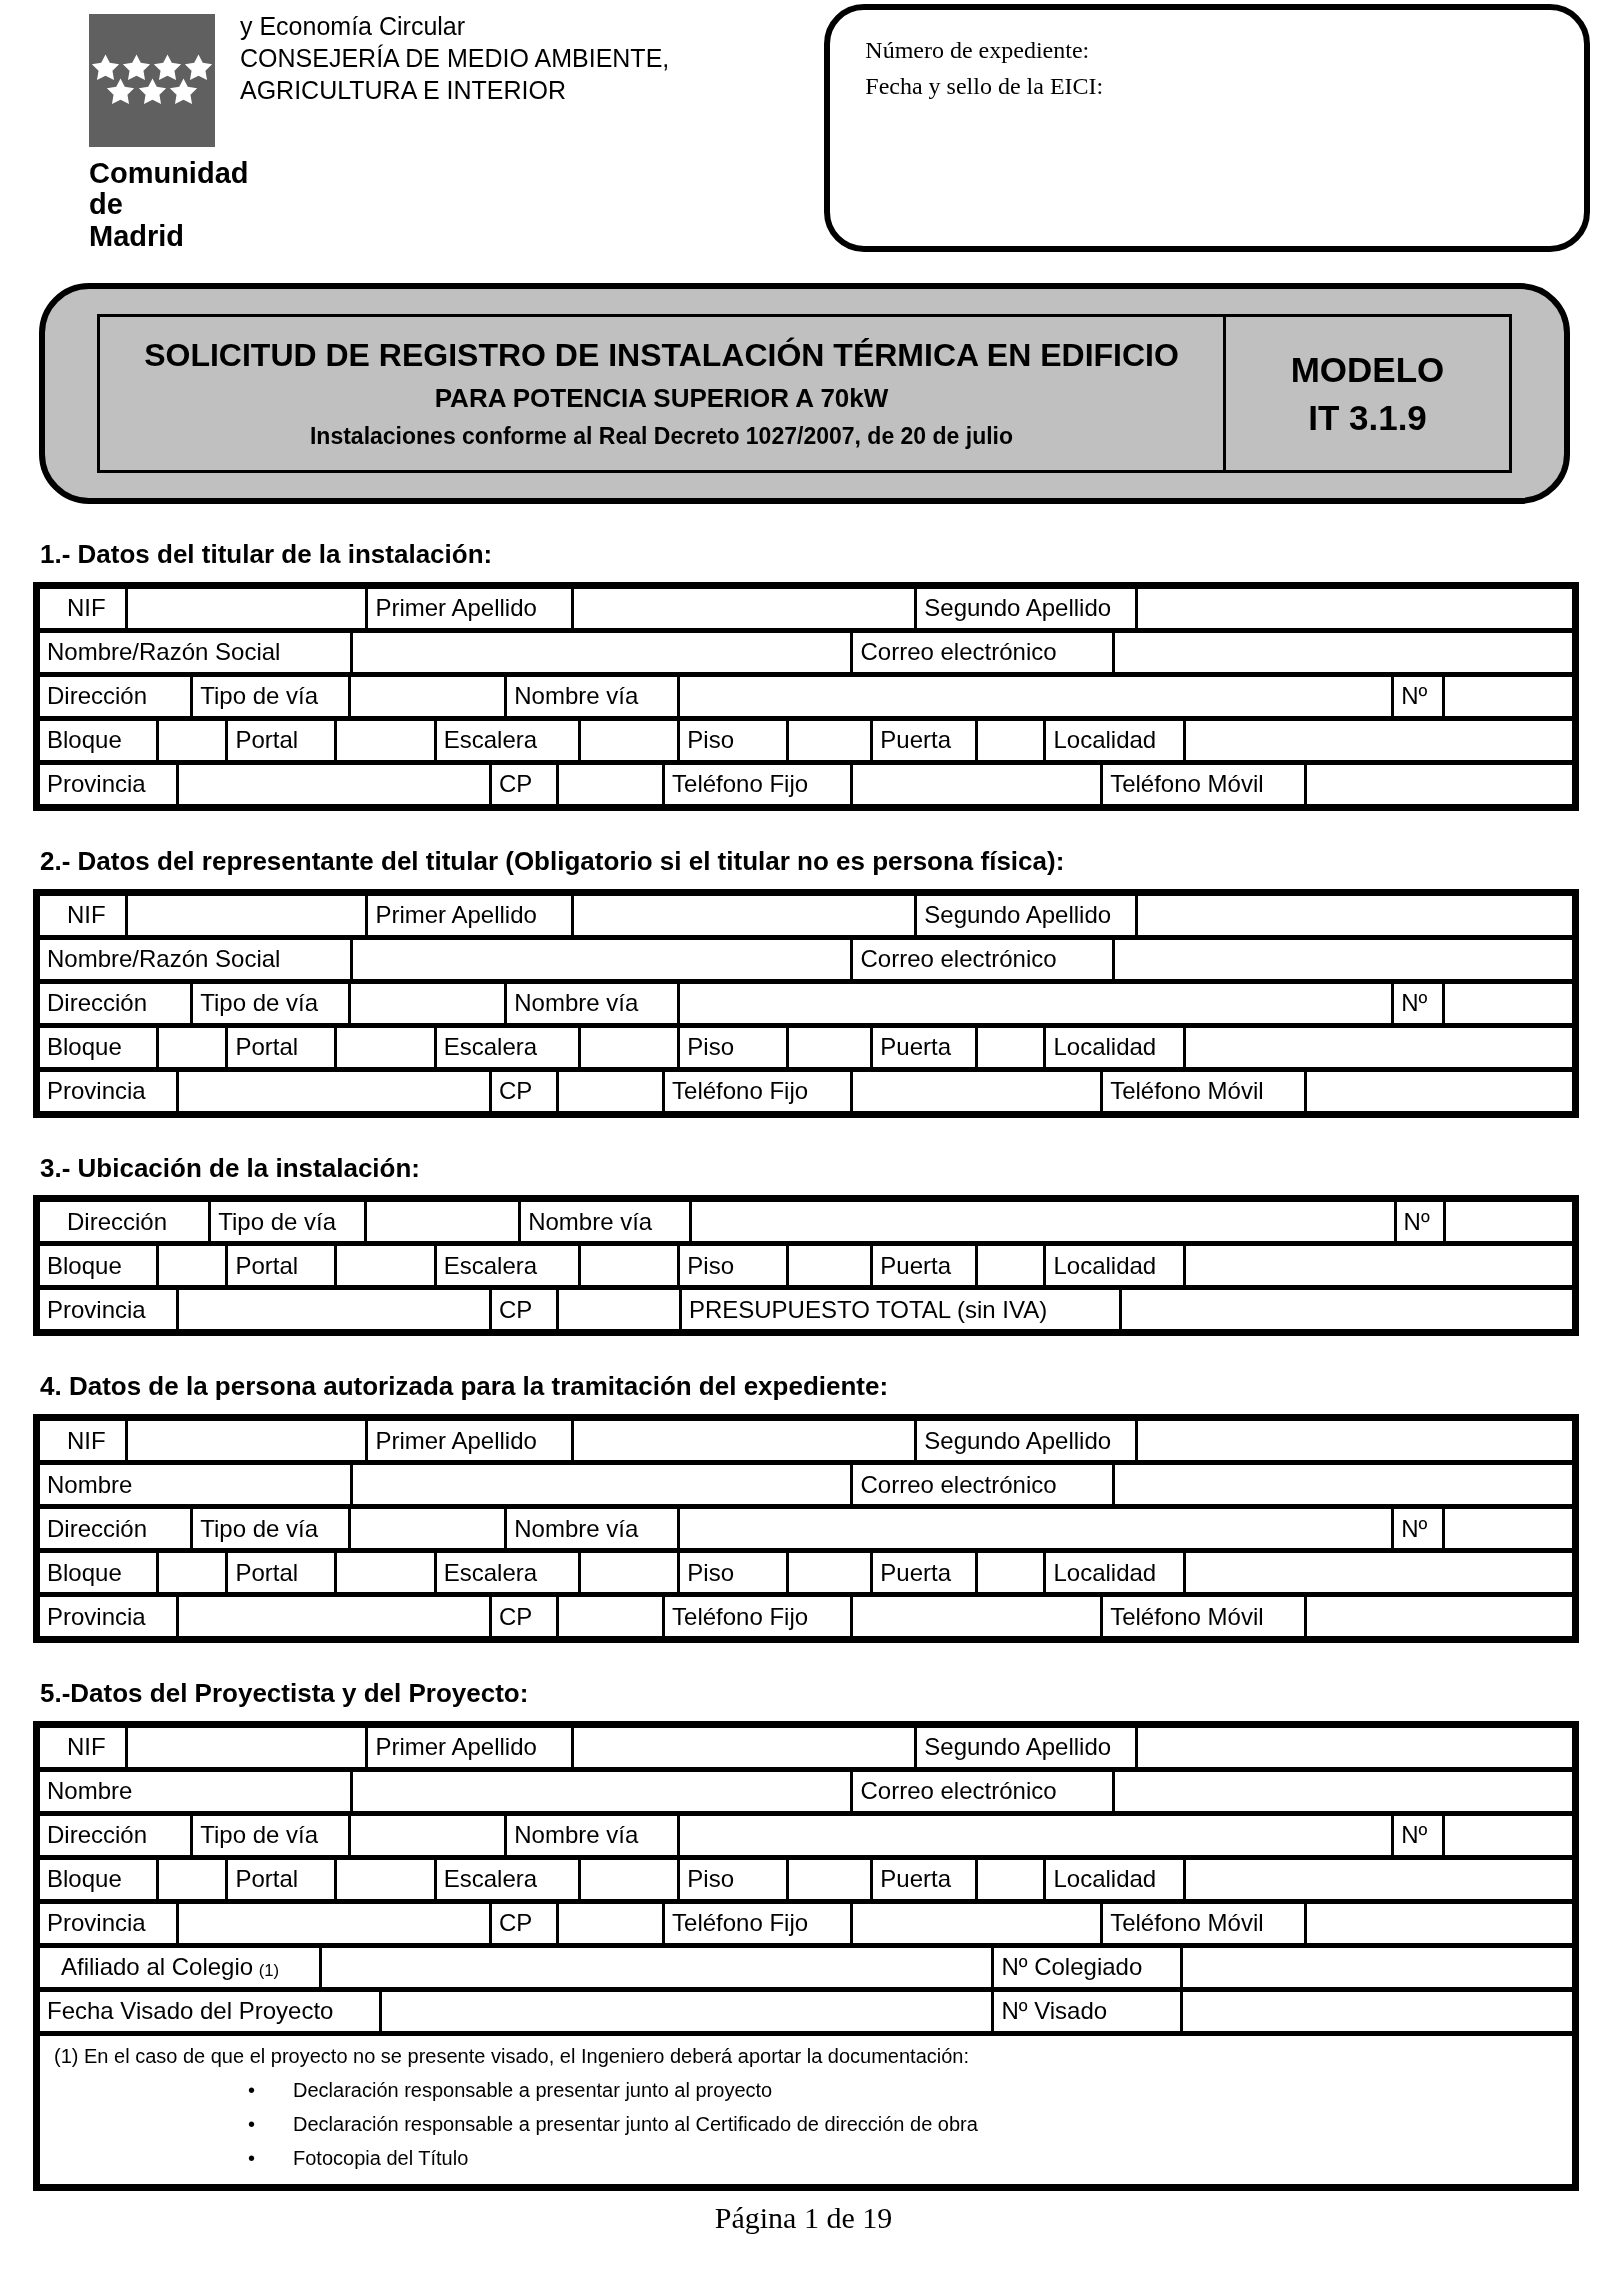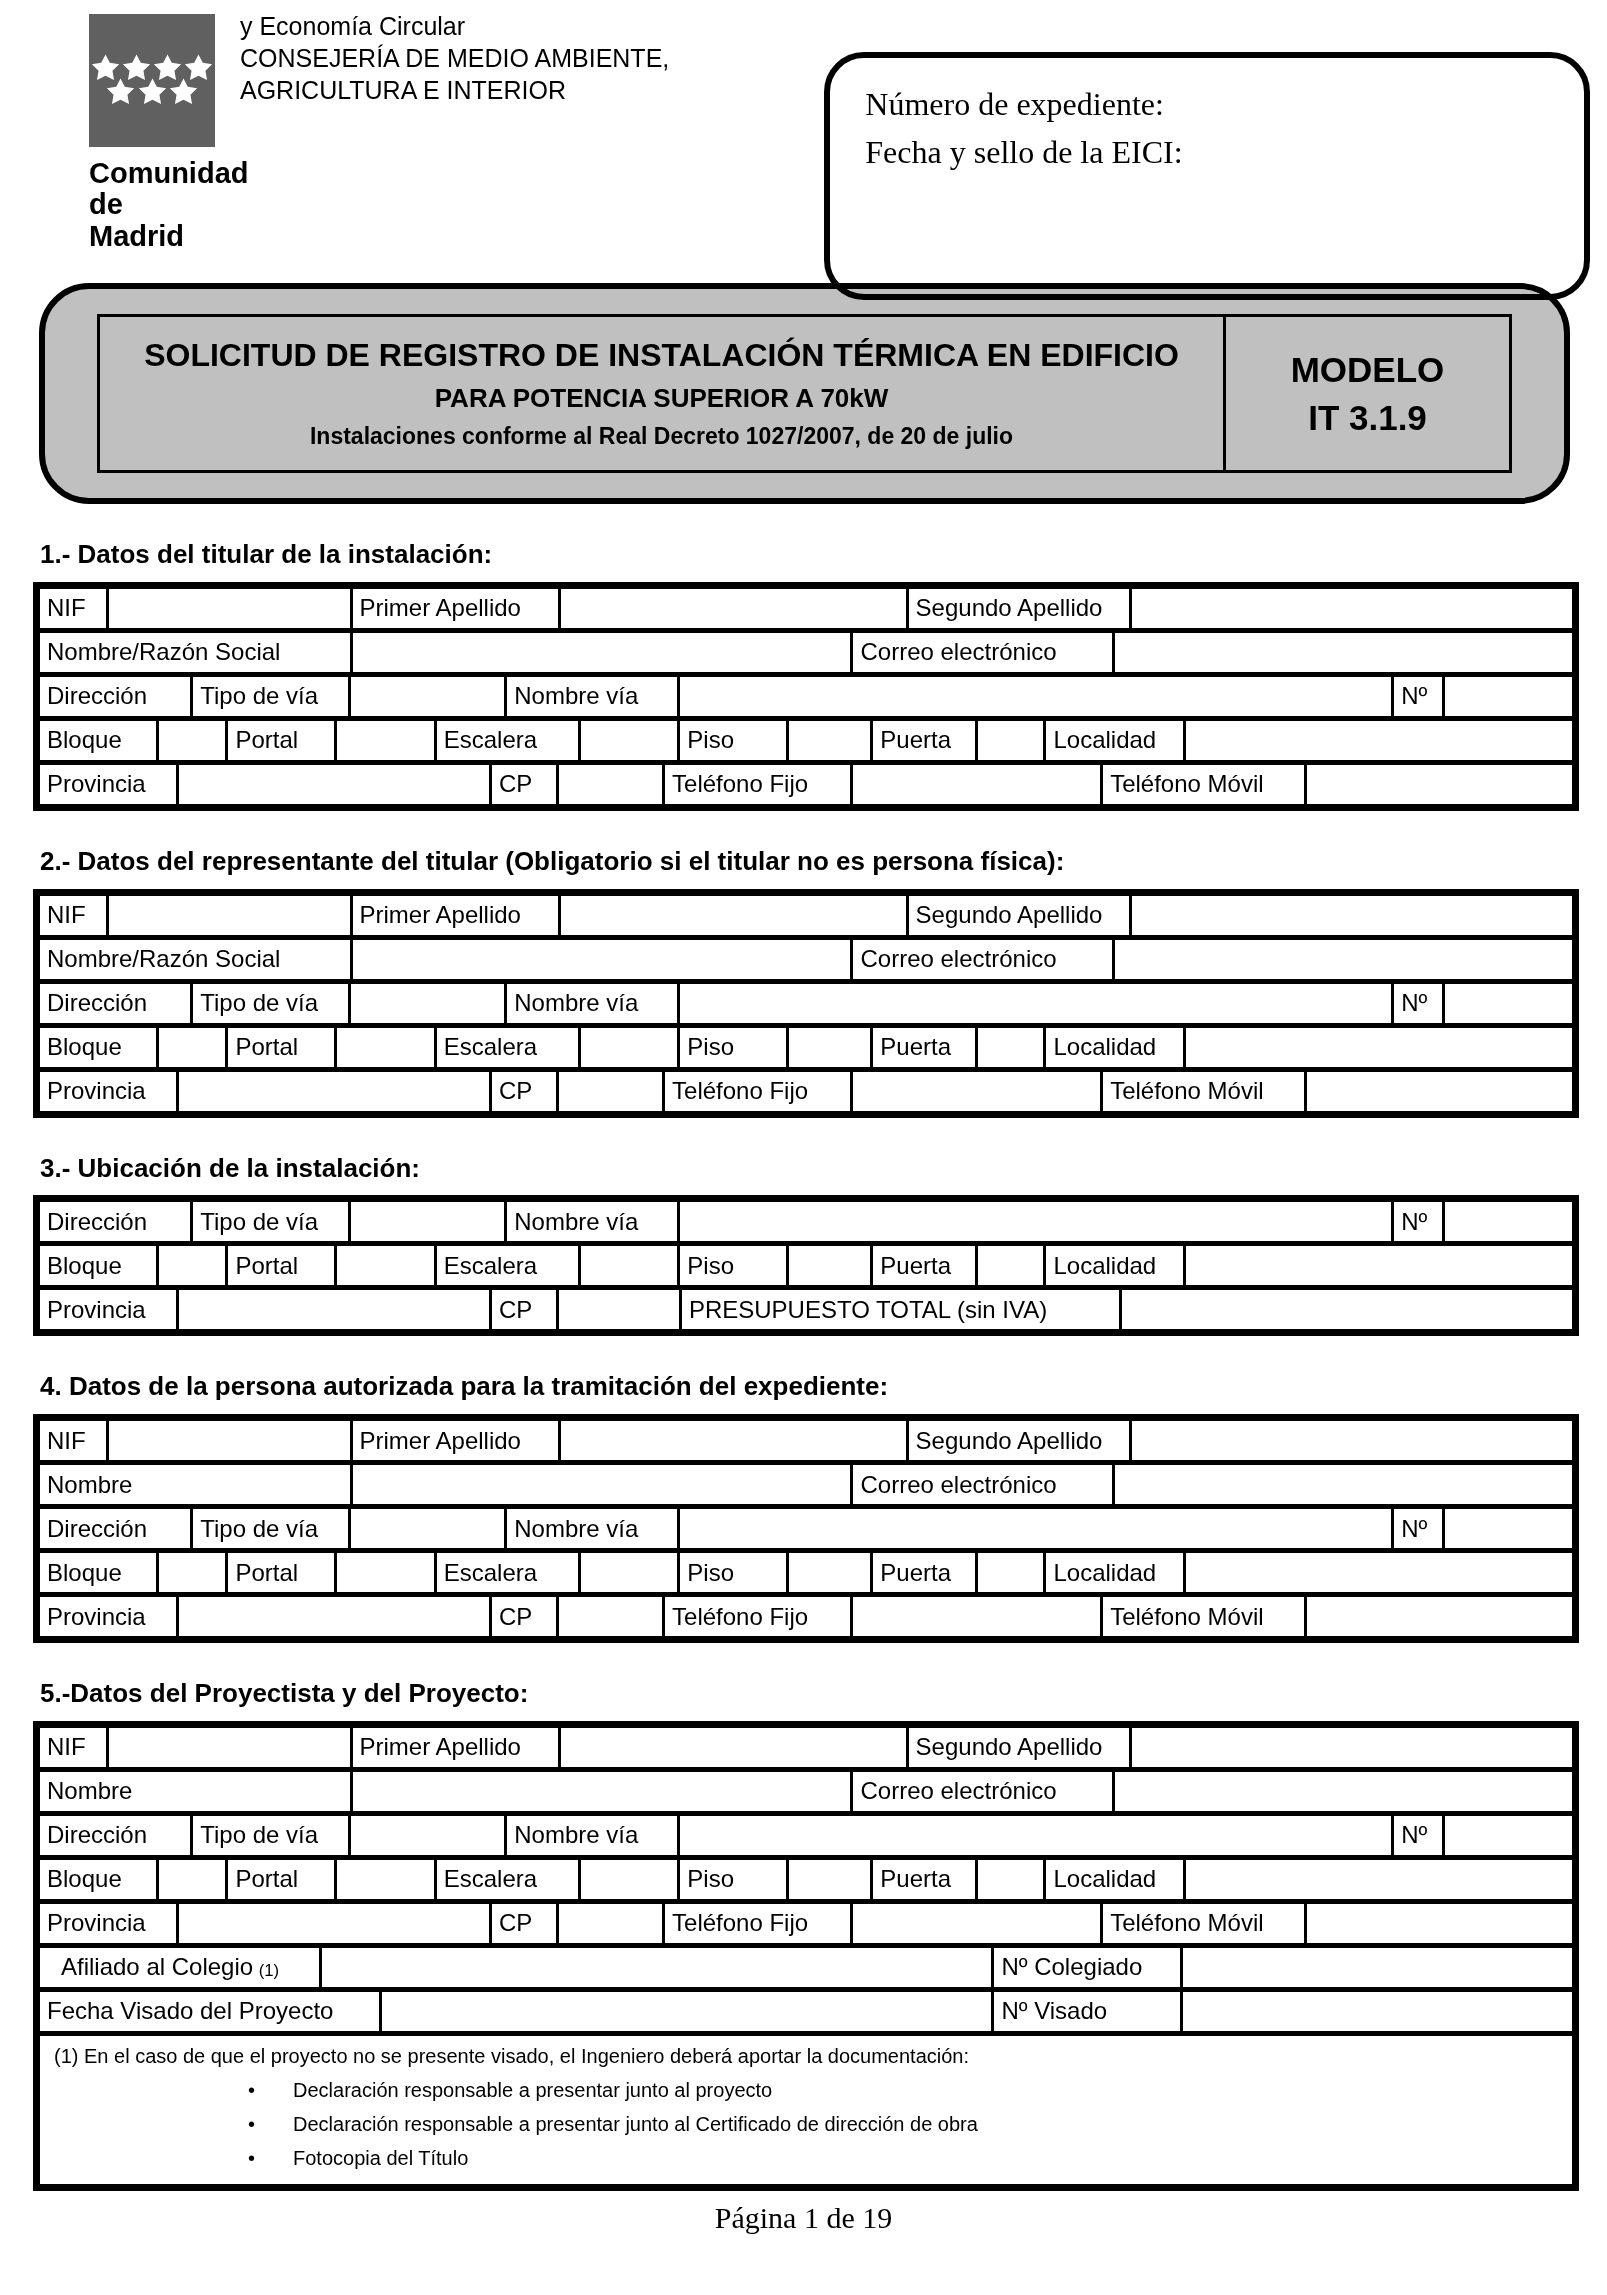--- a/index.html
+++ b/index.html
@@ -11,39 +11,39 @@
   .logo{position:absolute;left:89px;top:14px;width:132px;}
   .flag{width:126px;height:133px;background:#606060;display:flex;flex-direction:column;
         justify-content:center;align-items:center;}
   .srow{display:flex;gap:2.1px;}
   .srow2{margin-top:-4.9px;}
   .flag svg{width:29px;height:29px;fill:#fff;}
   .logo-caption{margin-top:11px;font-size:29px;font-weight:700;line-height:1.08;}
   .dept{position:absolute;left:240px;top:11px;font-size:25px;line-height:1.27;}
   .exp-box{position:absolute;right:16.7px;top:4.2px;width:766px;height:248px;border:6.2px solid #000;
            border-radius:40px;box-sizing:border-box;padding:22px 21px 12px 35px;
-           font-family:"Liberation Serif", serif;font-size:32px;line-height:1.5;margin-top:48px;}
+           font-family:"Liberation Serif", serif;font-size:24px;line-height:1.5;}
 
   
   .banner{margin:25px 37px 0 39px;height:221px;background:#c0c0c0;border:6.2px solid #000;
           border-radius:50px;box-sizing:border-box;display:flex;align-items:center;justify-content:center;}
   .banner-inner{width:calc(100% - 110px);height:153px;border:3.5px solid #000;display:flex;background:#c0c0c0;}
   .banner-main{flex:1;display:flex;flex-direction:column;justify-content:center;align-items:center;text-align:center;}
   .t1,.t2{font-size:32px;font-weight:700;}
   .t2{margin-top:5.6px;}
   .t3{font-size:26px;font-weight:700;margin-top:9.7px;}
   .t4{font-size:23px;font-weight:700;margin-top:9px;}
   .banner-model{width:283px;border-left:3.5px solid #000;display:flex;flex-direction:column;
                 justify-content:center;align-items:center;font-size:35px;font-weight:700;line-height:1.35;}
 
   
   .section-heading{margin:35px 0 11.8px 40px;font-size:26px;font-weight:700;}
   .ftable{margin:0 28px 0 33px;border:7.6px solid #000;}
   .frow{display:flex;border-top:5.6px solid #000;min-height:39px;}
-  .frow:first-child{border-top:none;}
+  .frow:first-child{border-top:none;margin-left:20px;}
   .cell{box-sizing:border-box;display:flex;align-items:center;min-width:0;
         padding:2.8px 4.2px 2.8px 7px;font-size:24px;border-right:3.5px solid #000;overflow:hidden;}
   .cell:last-child{border-right:none;}
   .cell .sm{font-size:16.7px;margin-left:5.6px;align-self:flex-end;padding-bottom:3.5px;}
   .footnote{border-top:5.6px solid #000;padding:8.3px 11px 12.5px 14px;font-size:20px;line-height:1.25;}
   .fn-li{display:flex;margin-top:9px;padding-left:194px;}
   .fn-li .dot{margin-right:38px;}
 
   
   .footer{position:absolute;bottom:60px;left:0;width:100%;text-align:center;

